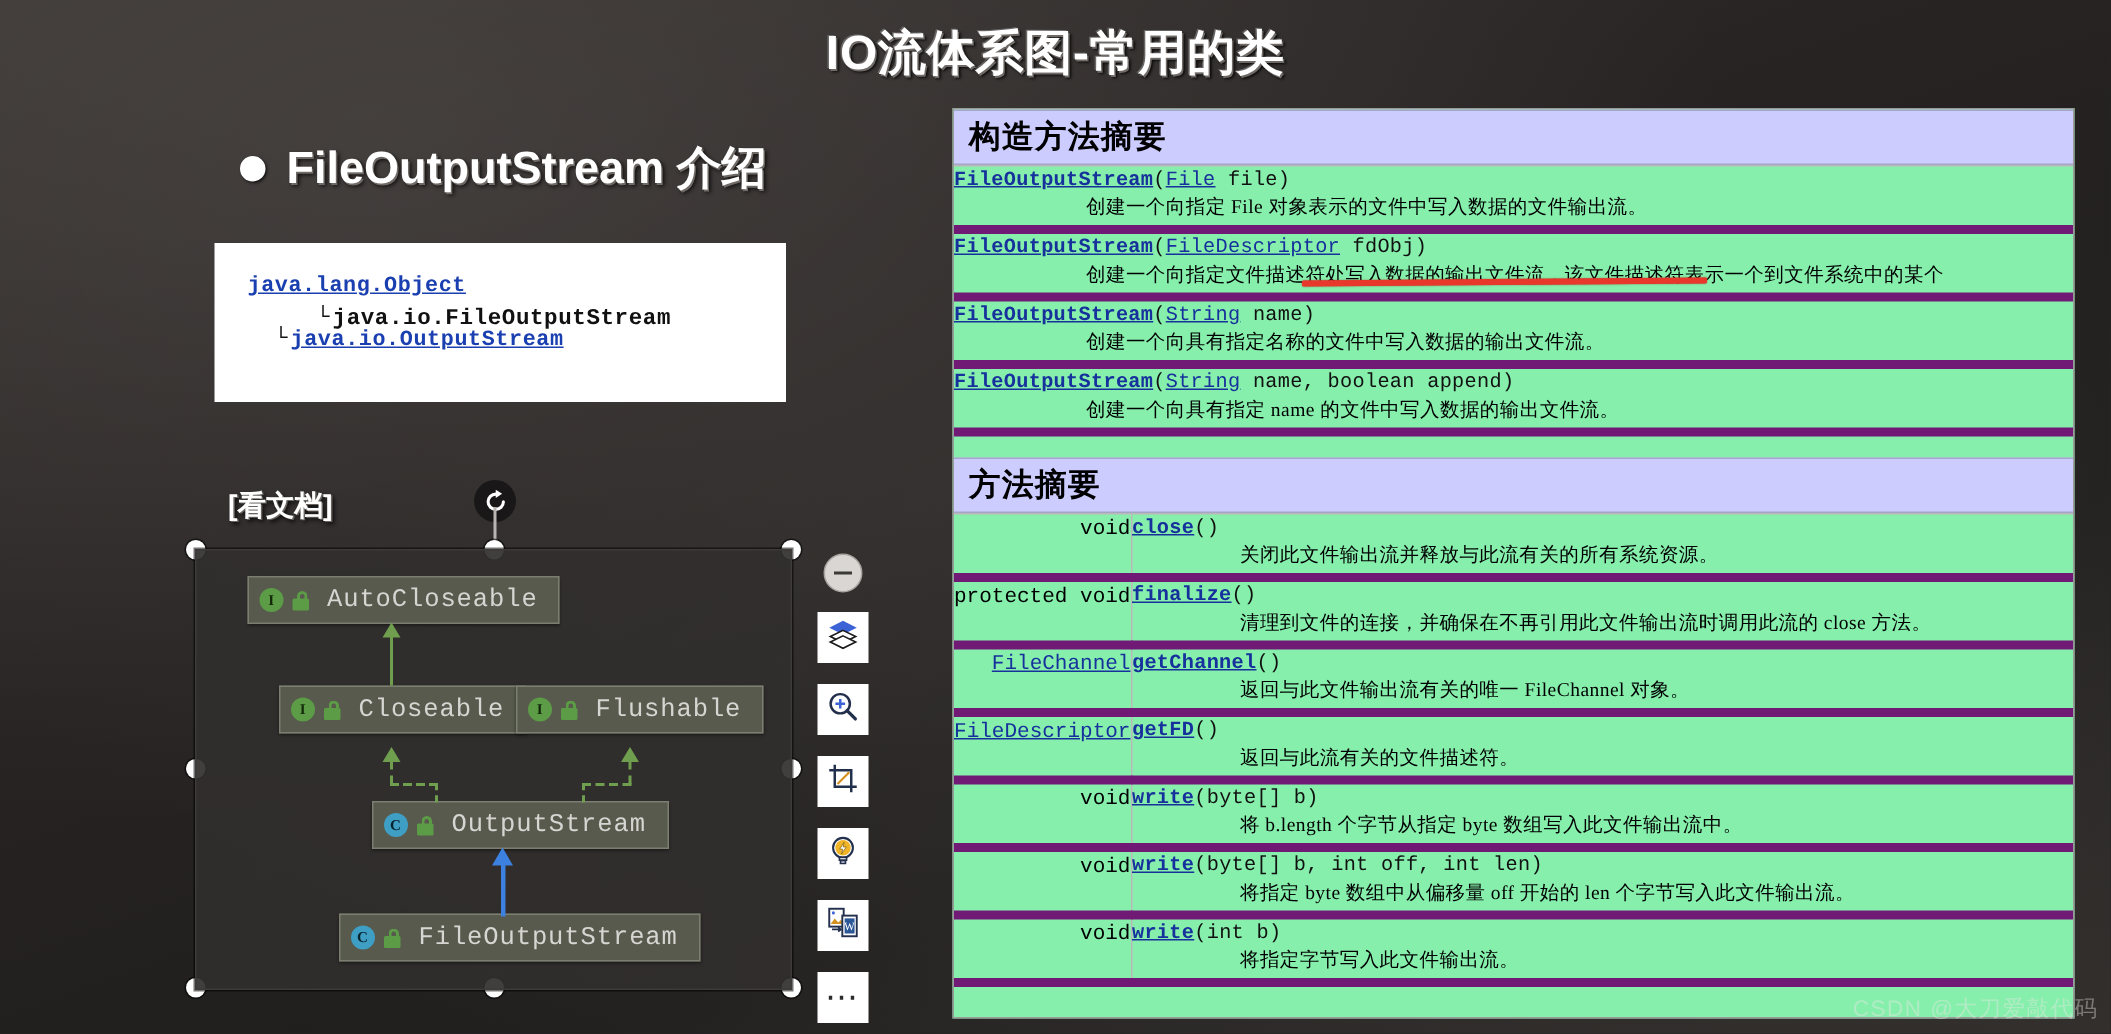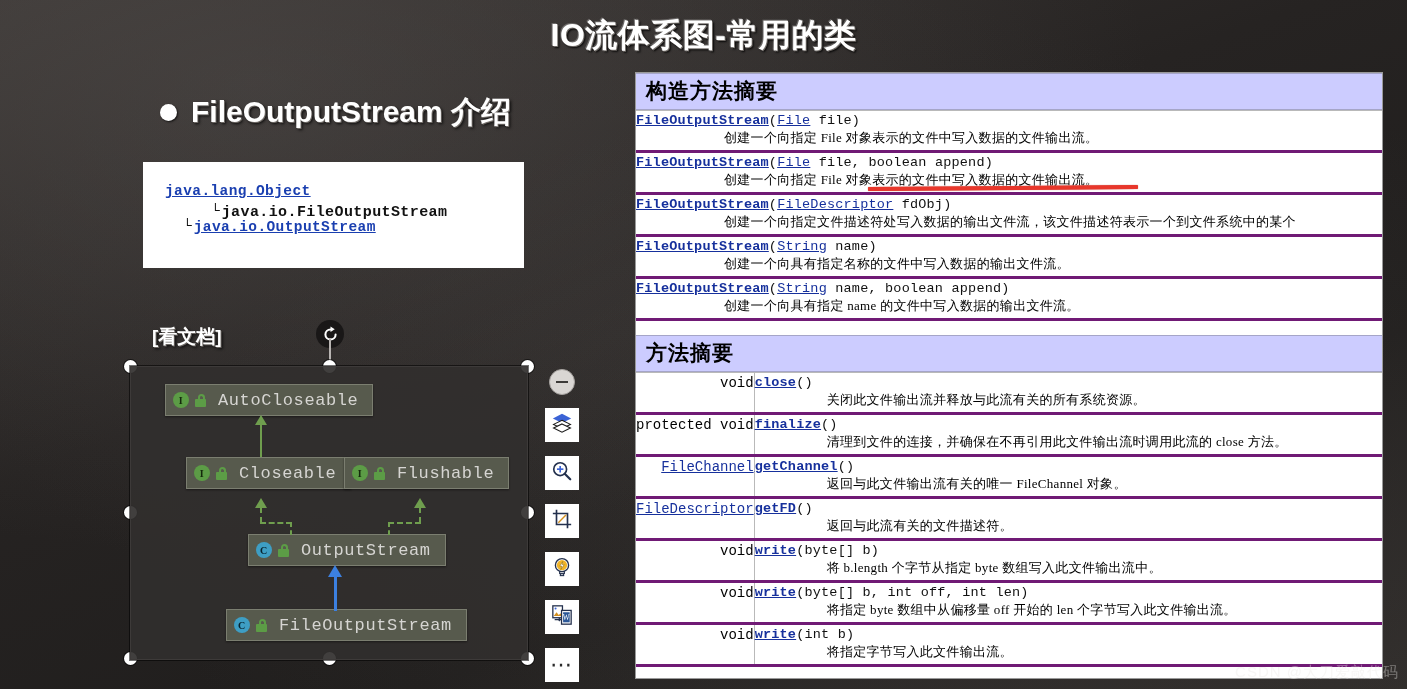--- a/index.html
+++ b/index.html
@@ -161,36 +161,36 @@
     background: #d9d6d3; border: 1px solid #a7a3a0;
     display: flex; align-items: center; justify-content: center;
     margin: 0 auto 13px auto;
   }
   #collapse-btn .minus { width: 12px; height: 2px; background: #3c3a38; }
 
   
   #doc-panel {
     position: absolute; left: 635px; top: 72px;
     width: 748px; height: 607px;
-    background: #ffffff;
+    background: #86efac;
     overflow: hidden;
     border: 1px solid #9a9a9a;
     font-family: "Liberation Serif", serif;
   }
   .sect-header {
     background: #ccccff;
     border: 1px solid #a5a5c8;
     border-left: none; border-right: none;
     padding: 3px 10px 4px 10px;
     font-size: 21px; font-weight: bold; color: #000;
     font-family: "Liberation Serif", serif;
     letter-spacing: 1px;
   }
   .doc-table { width: 100%; border-collapse: collapse; }
-  .doc-table tr { border-top: 1px solid #b9b9b9; border-bottom: 3px solid #701a75; }
+  .doc-table tr { border-top: 1px solid #b9b9b9; border-bottom: 6px solid #701a75; }
   .doc-table td { vertical-align: top; padding: 2px 0 3px 0; }
 
   .ctor-cell { padding-left: 8px; padding-right: 4px; }
   .sig { white-space: nowrap; font-family: "Liberation Mono", monospace; font-size: 13.5px; }
   .sig .mname {
     color: #16309c; text-decoration: underline; font-weight: bold; letter-spacing: 0.2px;
   }
   .sig .ptype {
     color: #16309c; text-decoration: underline; letter-spacing: 0.2px;
   }
@@ -417,28 +417,20 @@
     <tbody>
         <tr>
           <td class="ctor-cell">
       <div class="sig">
         <span class="mname">FileOutputStream</span><span class="plain">(</span><span class="ptype">File</span><span class="plain"> file)</span>
       </div>
       <div class="desc">创建一个向指定 File 对象表示的文件中写入数据的文件输出流。</div>
     </td>
         </tr>
 
-    <tr>
-          <td class="ctor-cell">
-      <div class="sig">
-        <span class="mname">FileOutputStream</span><span class="plain">(</span><span class="ptype">File</span><span class="plain"> file, boolean append)</span>
-      </div>
-      <div class="desc">创建一个向指定 File 对象表示的文件中写入数据的文件输出流。</div>
-    </td>
-        </tr>
 
     <tr>
           <td class="ctor-cell">
       <div class="sig">
         <span class="mname">FileOutputStream</span><span class="plain">(</span><span class="ptype">FileDescriptor</span><span class="plain"> fdObj)</span>
       </div>
       <div class="desc">创建一个向指定文件描述符处写入数据的输出文件流，该文件描述符表示一个到文件系统中的某个</div>
     </td>
         </tr>
 

